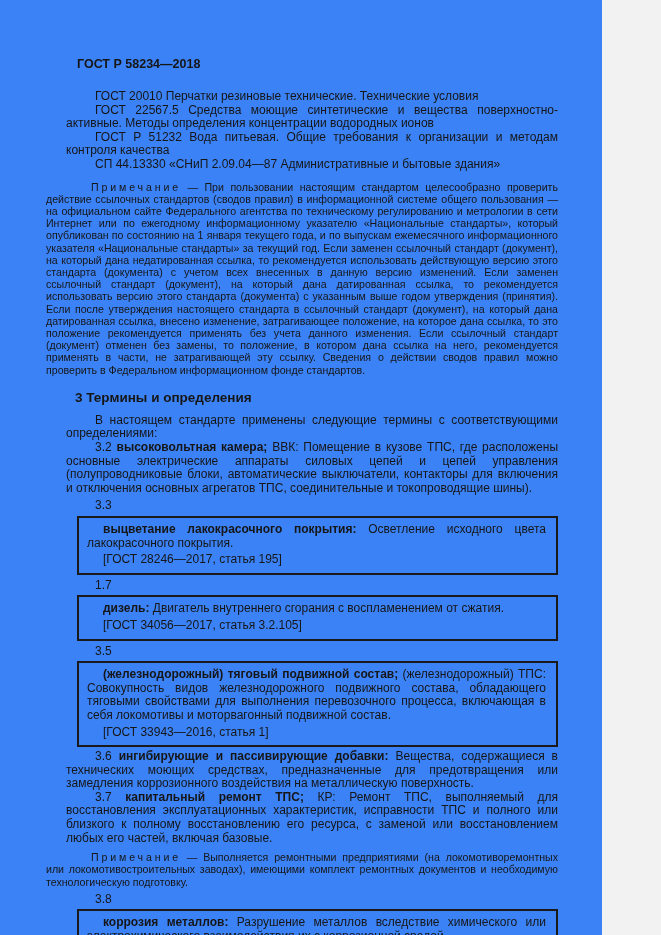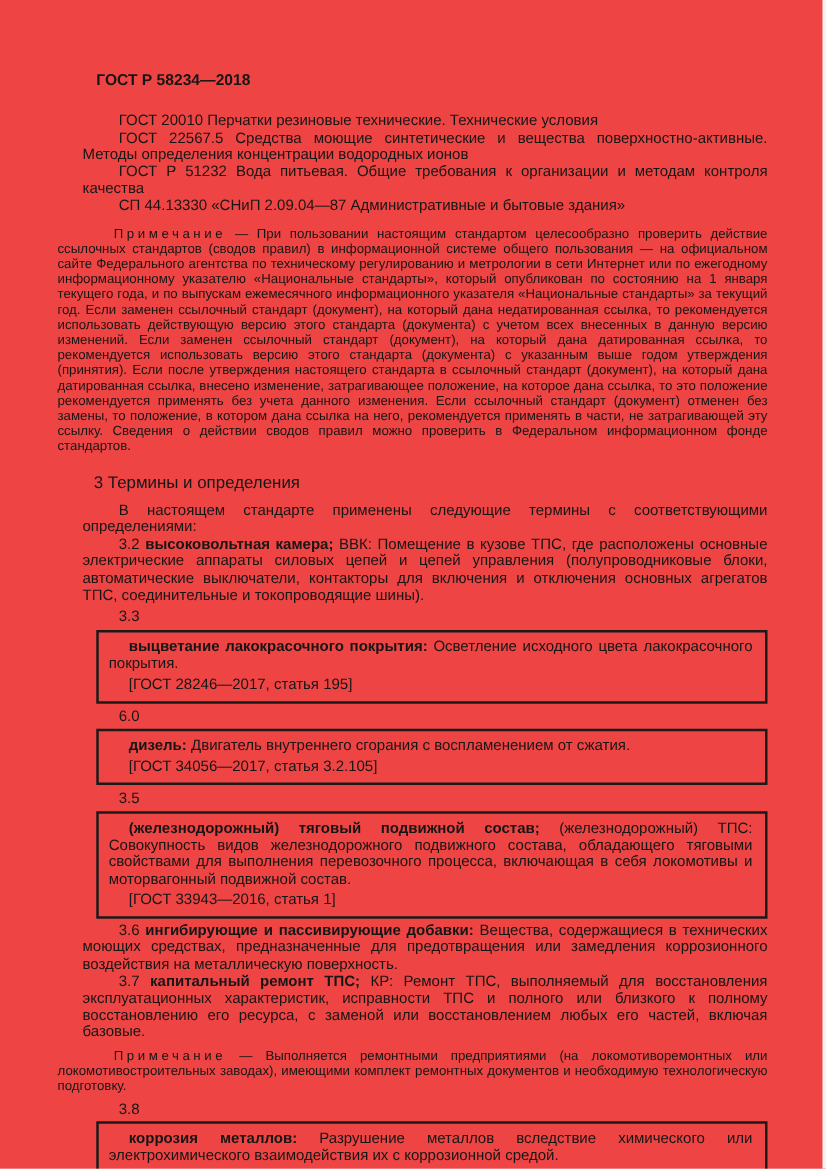--- a/index.html
+++ b/index.html
@@ -3,26 +3,26 @@
 <meta charset="utf-8">
 <style>
   html, body { margin: 0; padding: 0; }
   body {
     background: #f2f2f2;
     font-family: "Liberation Sans", sans-serif;
     color: #161616;
   }
   .page {
     position: relative;
-    width: 658px;
+    width: 602px;
     height: 935px;
     box-sizing: border-box;
     padding: 57px 44px 0 46px;
     overflow: hidden;
-    background: #ef4444;
+    background: #3b82f6;
   }
   p { margin: 0; }
   .just { text-align: justify; }
   .ind { text-indent: 29px; }
   .b { font-weight: bold; }
   .running-header {
     font-weight: bold;
     font-size: 12.5px;
     line-height: 14px;
     margin: 0 0 19px 31px;
@@ -33,21 +33,21 @@
     margin-left: 20px;
   }
   .note {
     font-size: 10.6px;
     line-height: 12.2px;
     margin-top: 9px;
   }
   .note-label { letter-spacing: 0.27em; padding-left: 16px; }
   .heading {
     font-size: 13.5px;
-    font-weight: normal;
+    font-weight: bold;
     margin: 14px 0 9px 29px;
   }
   .num-label { margin-top: 4px; }
   .def-box {
     border: 2px solid #1a1a1a;
     margin: 3px 0 3px 31px;
     padding: 5px 10px 6px 8px;
   }
   .box-term {
     font-size: 12px;
@@ -86,21 +86,21 @@
 
 
   <p class="para ind just"><span>3.2</span> <span class="b">высоковольтная камера;</span> <span>ВВК:</span> <span>Помещение в кузове ТПС, где расположены основные электрические аппараты силовых цепей и цепей управления (полупроводниковые блоки, автоматические выключатели, контакторы для включения и отключения основных агрегатов ТПС, соединительные и токопроводящие шины).</span></p>
 
   <p class="num-label ind">3.3</p>
   <div class="def-box">
     <p class="box-term"><span class="b">выцветание лакокрасочного покрытия:</span> <span>Осветление исходного цвета лакокрасочного покрытия.</span></p>
     <p class="box-src">[ГОСТ 28246—2017, статья 195]</p>
   </div>
 
-  <p class="num-label ind">6.0</p>
+  <p class="num-label ind">1.7</p>
   <div class="def-box">
     <p class="box-term"><span class="b">дизель:</span> <span>Двигатель внутреннего сгорания с воспламенением от сжатия.</span></p>
     <p class="box-src">[ГОСТ 34056—2017, статья 3.2.105]</p>
   </div>
 
   <p class="num-label ind">3.5</p>
   <div class="def-box">
     <p class="box-term"><span class="b">(железнодорожный) тяговый подвижной состав;</span> <span>(железнодорожный) ТПС:</span> <span>Совокупность видов железнодорожного подвижного состава, обладающего тяговыми свойствами для выполнения перевозочного процесса, включающая в себя локомотивы и моторвагонный подвижной состав.</span></p>
     <p class="box-src">[ГОСТ 33943—2016, статья 1]</p>
   </div>

